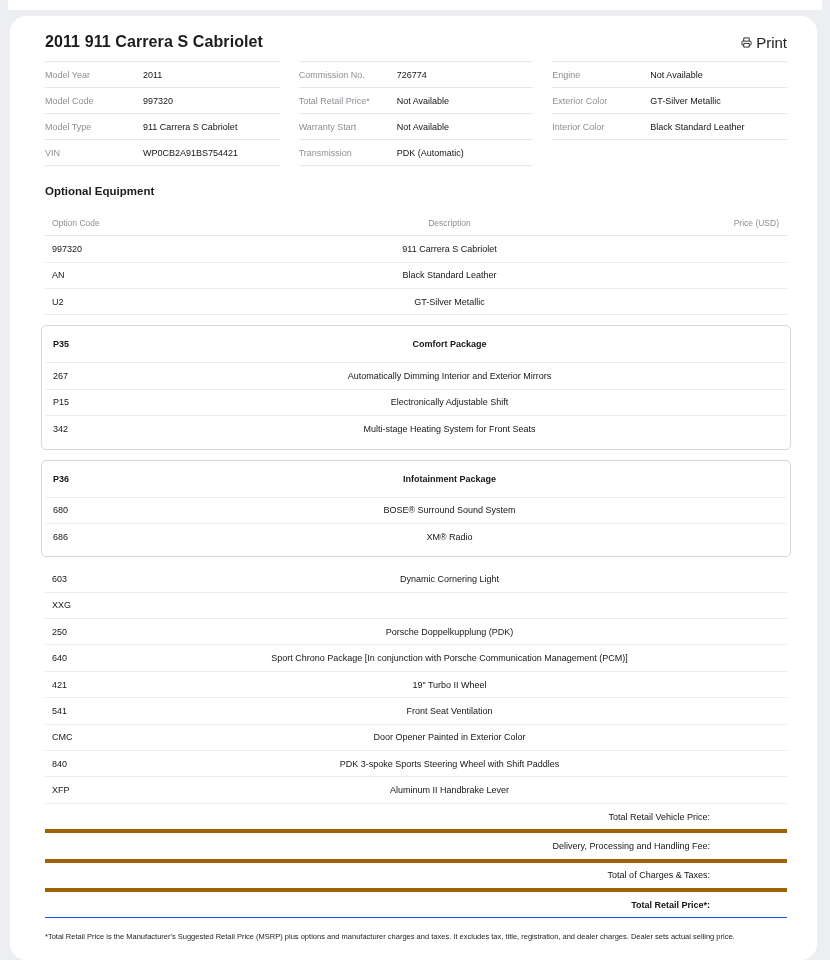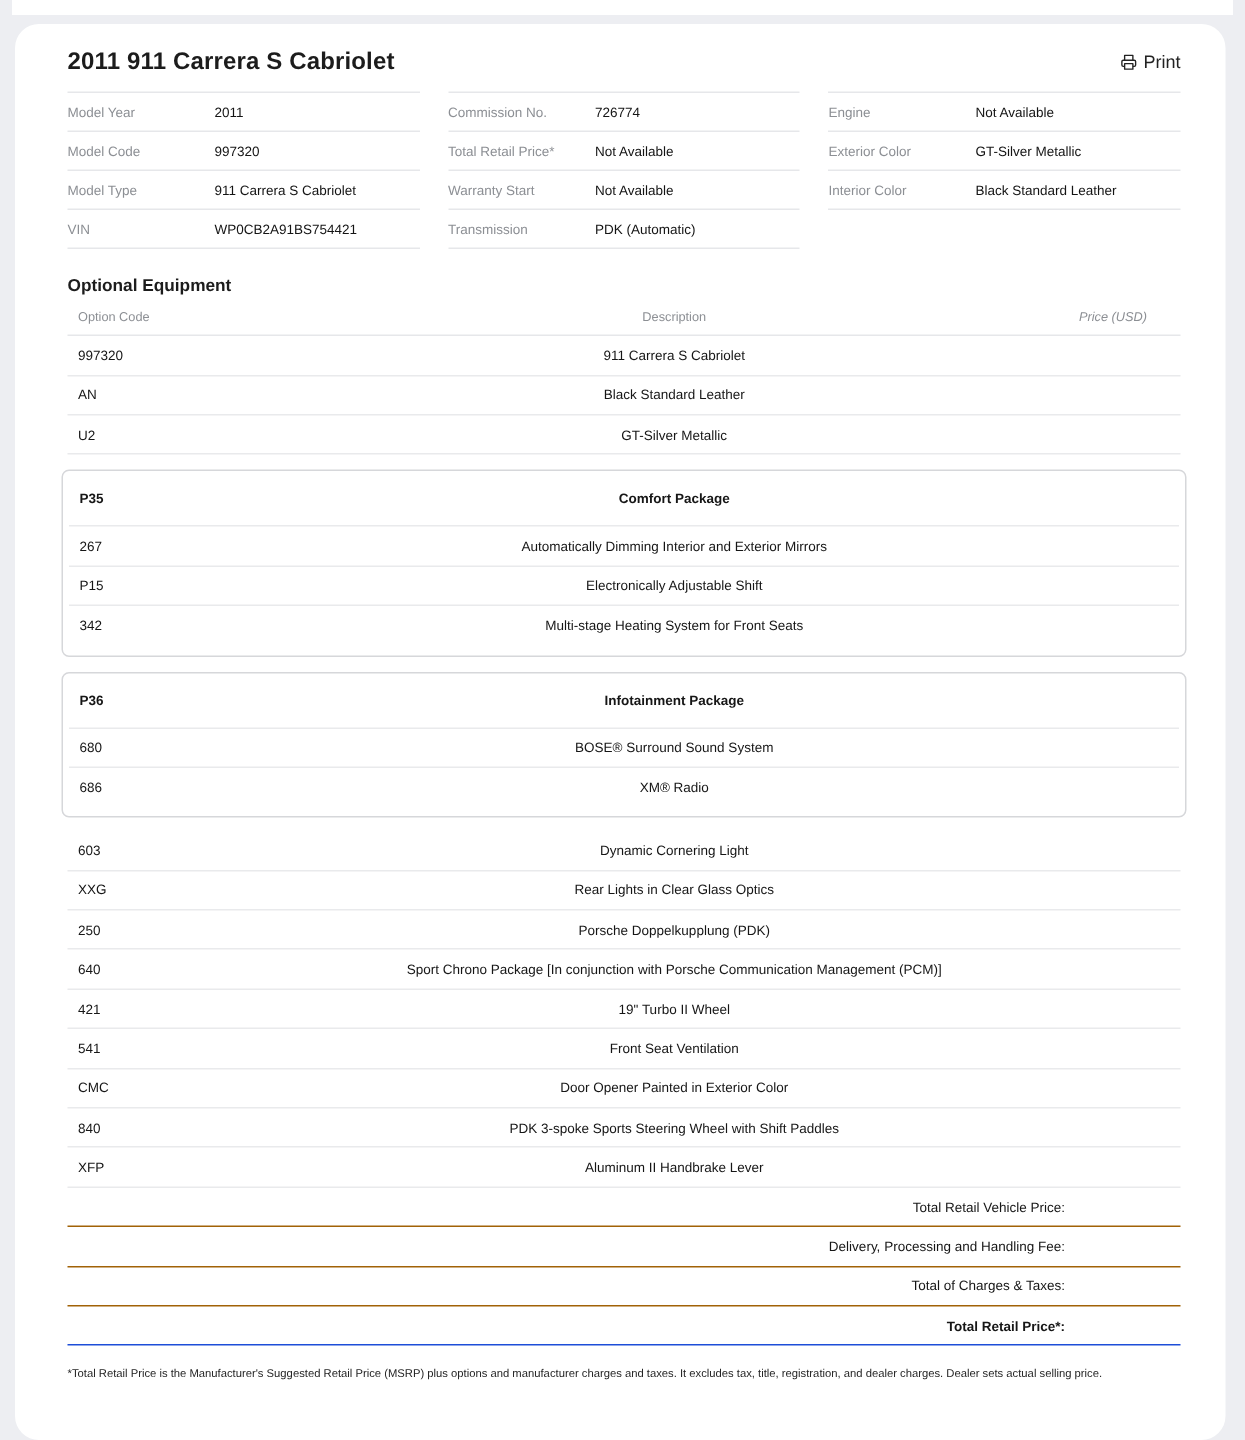--- a/index.html
+++ b/index.html
@@ -36,21 +36,21 @@
     font-weight: bold;
     color: #1c1c1c;
     letter-spacing: 0.1px;
     margin: 0;
     line-height: 1.2;
   }
   .print-button {
     display: flex;
     align-items: center;
     gap: 4px;
-    font-size: 12px;
+    font-size: 15px;
     color: #222;
     background: none;
     border: none;
     padding: 2px 0 0 0;
     cursor: pointer;
     font-family: inherit;
   }
   .print-button svg { display: block; }
   
   .details-grid {
@@ -77,28 +77,28 @@
   .section-heading {
     margin: 19px 0 0 0;
     font-size: 11.5px;
     font-weight: bold;
     color: #1c1c1c;
   }
   .eq-header {
     display: flex;
     align-items: center;
     height: 24px;
-    margin-top: 2px;
+    margin-top: 14px;
     font-size: 8.5px;
     color: #8c8f94;
     border-bottom: 1px solid #e6e7ea;
   }
   .col-code { width: 149px; flex-shrink: 0; padding-left: 7px; box-sizing: border-box; }
   .col-desc { flex: 1; text-align: center; }
-  .col-price { width: 82px; flex-shrink: 0; text-align: center; padding-right: 8px; box-sizing: border-box; font-style: italic; }
+  .col-price { width: 82px; flex-shrink: 0; text-align: right; padding-right: 8px; box-sizing: border-box; }
   .eq-row {
     display: flex;
     align-items: center;
     height: 25.4px;
     font-size: 9px;
     color: #161616;
     border-bottom: 1px solid #e9eaec;
   }
   .pkg-box {
     margin: 10px -4px 9px -4px;
@@ -113,21 +113,21 @@
   }
   .pkg-box .eq-row:last-child { border-bottom: none; }
   
   .total-row {
     display: flex;
     align-items: center;
     justify-content: flex-end;
     height: 25.4px;
     font-size: 9px;
     color: #161616;
-    border-bottom: 1px solid #a16207;
+    border-bottom: 4px solid #a16207;
   }
   .total-row .t-label { padding-right: 77px; }
   .total-row.bold { font-weight: bold; border-bottom: 1px solid #1d4ed8; }
   
   .footnote {
     margin: 14px 0 0 0;
     font-size: 7.5px;
     color: #242424;
     line-height: 10.5px;
   }
@@ -269,21 +269,20 @@
           <span class="col-price"></span>
         </div>
       </div>
       <div class="eq-row">
         <span class="col-code">603</span>
         <span class="col-desc">Dynamic Cornering Light</span>
         <span class="col-price"></span>
       </div>
       <div class="eq-row">
         <span class="col-code">XXG</span>
-        <span class="col-desc">Rear Lights in Clear Glass Optics</span>
         <span class="col-price"></span>
       </div>
       <div class="eq-row">
         <span class="col-code">250</span>
         <span class="col-desc">Porsche Doppelkupplung (PDK)</span>
         <span class="col-price"></span>
       </div>
       <div class="eq-row">
         <span class="col-code">640</span>
         <span class="col-desc">Sport Chrono Package [In conjunction with Porsche Communication Management (PCM)]</span>

